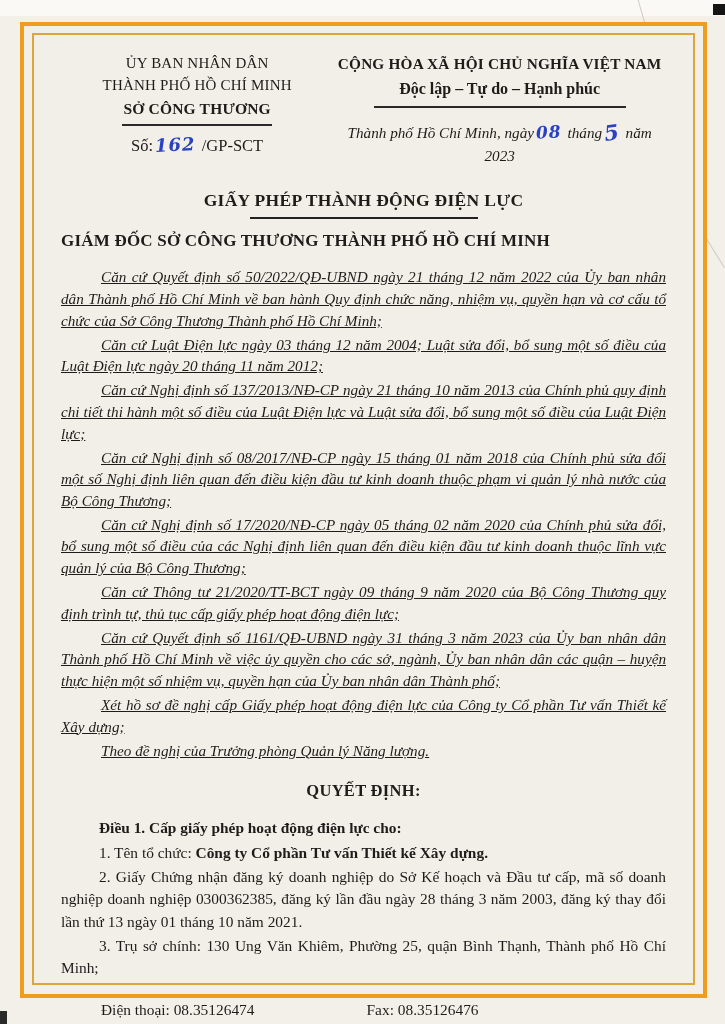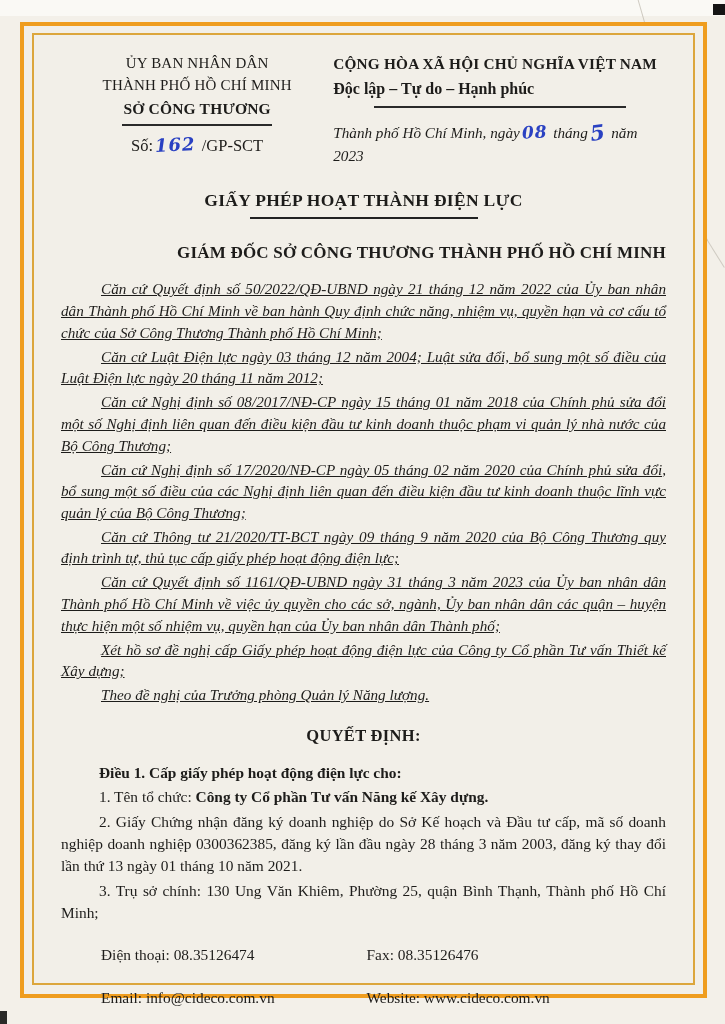--- a/index.html
+++ b/index.html
@@ -40,41 +40,41 @@
     border:2px solid #dca63c;
   }
   .content {
     position:absolute; inset:0; padding:12px 27px 14px 27px;
     font-size:15.2px;
     border-radius:26px;
   }
   
   .hdr { display:flex; margin-top:6px; }
   .hdr-left { width:45%; text-align:center; line-height:1.45; }
-  .hdr-right { width:55%; line-height:1.4; }
+  .hdr-right { width:55%; text-align:center; line-height:1.4; }
   .org-line { font-size:15px; letter-spacing:.2px; }
   .org-name { font-weight:bold; font-size:15.5px; margin-top:1px; letter-spacing:.2px; }
   .rule-org { width:150px; border-top:2px solid #2a2a2a; margin:4px auto 6px auto; }
   .so-line { font-size:16.5px; margin-top:4px; }
   .republic { font-weight:bold; font-size:15.3px; letter-spacing:.2px; }
   .motto { font-weight:bold; font-size:16px; margin-top:4px; }
   .rule-motto { width:252px; border-top:2px solid #2a2a2a; margin:5px auto 8px auto; }
   .date-line { font-style:italic; font-size:15.2px; }
   .hand {
     font-family:"DejaVu Serif",serif; font-style:italic; font-weight:bold;
     color:#2a41c2; display:inline-block; transform:rotate(-3deg);
     font-size:18px; letter-spacing:1px; padding:0 2px;
   }
   .hand-day { font-size:17px; }
   .hand-month { font-size:21px; transform:rotate(-8deg) translateY(2px); }
   
   .title-wrap { text-align:center; margin-top:24px; }
   .doc-title { font-weight:bold; font-size:17.5px; letter-spacing:.3px; display:inline-block; }
   .rule-title { width:228px; border-top:2px solid #222; margin:6px auto 0 auto; }
-  .doc-subtitle { font-weight:bold; font-size:17px; text-align:right; margin-top:24px; letter-spacing:.2px; }
+  .doc-subtitle { font-weight:bold; font-size:17px; text-align:left; margin-top:12px; letter-spacing:.2px; }
   
   .recitals { margin-top:15px;text-decoration:underline; }
   .recitals p {
     font-style:italic; text-align:justify; text-indent:40px;
     line-height:1.42; margin:2.5px 0; font-size:15.2px;
   }
   
   .decision-heading { text-align:center; font-weight:bold; font-size:16.5px; margin:20px 0 16px 0; letter-spacing:.3px; }
   .article p { line-height:1.45; text-align:justify; margin:2px 0; font-size:15.4px; }
   .art-heading { font-weight:bold; text-indent:38px; font-size:15.6px; }
@@ -110,41 +110,42 @@
           <div class="republic">CỘNG HÒA XÃ HỘI CHỦ NGHĨA VIỆT NAM</div>
           <div class="motto">Độc lập – Tự do – Hạnh phúc</div>
           <div class="rule-motto"></div>
           <div class="date-line">
             <span>Thành phố Hồ Chí Minh, ngày</span><span class="hand hand-day">08</span> <span>tháng</span><span class="hand hand-month">5</span> <span>năm 2023</span>
           </div>
         </div>
       </div>
 
       <div class="title-wrap">
-        <div class="doc-title">GIẤY PHÉP HOẠT THÀNH ĐIỆN LỰC</div>
+        <div class="doc-title">GIẤY PHÉP THÀNH ĐỘNG ĐIỆN LỰC</div>
         <div class="rule-title"></div>
       </div>
       <div class="doc-subtitle">GIÁM ĐỐC SỞ CÔNG THƯƠNG THÀNH PHỐ HỒ CHÍ MINH</div>
 
       <div class="recitals">
         <p>Căn cứ Quyết định số 50/2022/QĐ-UBND ngày 21 tháng 12 năm 2022 của Ủy ban nhân dân Thành phố Hồ Chí Minh về ban hành Quy định chức năng, nhiệm vụ, quyền hạn và cơ cấu tổ chức của Sở Công Thương Thành phố Hồ Chí Minh;</p>
         <p>Căn cứ Luật Điện lực ngày 03 tháng 12 năm 2004; Luật sửa đổi, bổ sung một số điều của Luật Điện lực ngày 20 tháng 11 năm 2012;</p>
+        <p>Căn cứ Nghị định số 137/2013/NĐ-CP ngày 21 tháng 10 năm 2013 của Chính phủ quy định chi tiết thi hành một số điều của Luật Điện lực và Luật sửa đổi, bổ sung một số điều của Luật Điện lực;</p>
         <p>Căn cứ Nghị định số 08/2017/NĐ-CP ngày 15 tháng 01 năm 2018 của Chính phủ sửa đổi một số Nghị định liên quan đến điều kiện đầu tư kinh doanh thuộc phạm vi quản lý nhà nước của Bộ Công Thương;</p>
         <p>Căn cứ Nghị định số 17/2020/NĐ-CP ngày 05 tháng 02 năm 2020 của Chính phủ sửa đổi, bổ sung một số điều của các Nghị định liên quan đến điều kiện đầu tư kinh doanh thuộc lĩnh vực quản lý của Bộ Công Thương;</p>
         <p>Căn cứ Thông tư 21/2020/TT-BCT ngày 09 tháng 9 năm 2020 của Bộ Công Thương quy định trình tự, thủ tục cấp giấy phép hoạt động điện lực;</p>
         <p>Căn cứ Quyết định số 1161/QĐ-UBND ngày 31 tháng 3 năm 2023 của Ủy ban nhân dân Thành phố Hồ Chí Minh về việc ủy quyền cho các sở, ngành, Ủy ban nhân dân các quận – huyện thực hiện một số nhiệm vụ, quyền hạn của Ủy ban nhân dân Thành phố;</p>
         <p>Xét hồ sơ đề nghị cấp Giấy phép hoạt động điện lực của Công ty Cổ phần Tư vấn Thiết kế Xây dựng;</p>
         <p>Theo đề nghị của Trưởng phòng Quản lý Năng lượng.</p>
       </div>
 
       <div class="decision-heading">QUYẾT ĐỊNH:</div>
 
       <div class="article">
         <p class="art-heading">Điều 1. Cấp giấy phép hoạt động điện lực cho:</p>
-        <p class="art-item"><span>1. Tên tổ chức: </span><span class="bold">Công ty Cổ phần Tư vấn Năng kế Xây dựng.</span></p>
+        <p class="art-item"><span>1. Tên tổ chức: </span><span class="bold">Công ty Cổ phần Tư vấn Thiết kế Xây dựng.</span></p>
         <p class="art-item">2. Giấy Chứng nhận đăng ký doanh nghiệp do Sở Kế hoạch và Đầu tư cấp, mã số doanh nghiệp doanh nghiệp 0300362385, đăng ký lần đầu ngày 28 tháng 3 năm 2003, đăng ký thay đổi lần thứ 13 ngày 01 tháng 10 năm 2021.</p>
         <p class="art-item">3. Trụ sở chính: 130 Ung Văn Khiêm, Phường 25, quận Bình Thạnh, Thành phố Hồ Chí Minh;</p>
         <div class="contact-row">
           <span class="contact-left">Điện thoại: 08.35126474</span>
           <span>Fax: 08.35126476</span>
         </div>
         <div class="contact-row">
           <span class="contact-left">Email: info@cideco.com.vn</span>
           <span>Website: www.cideco.com.vn</span>
         </div>

